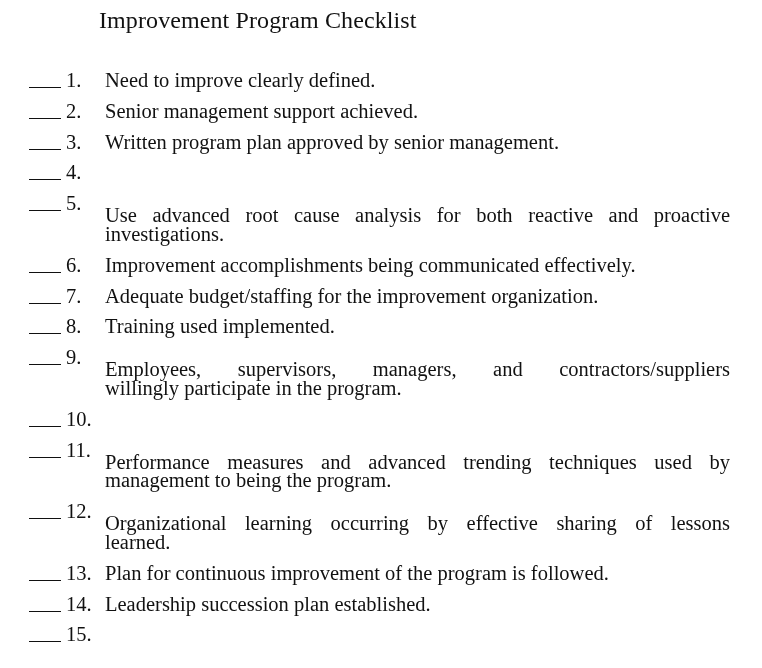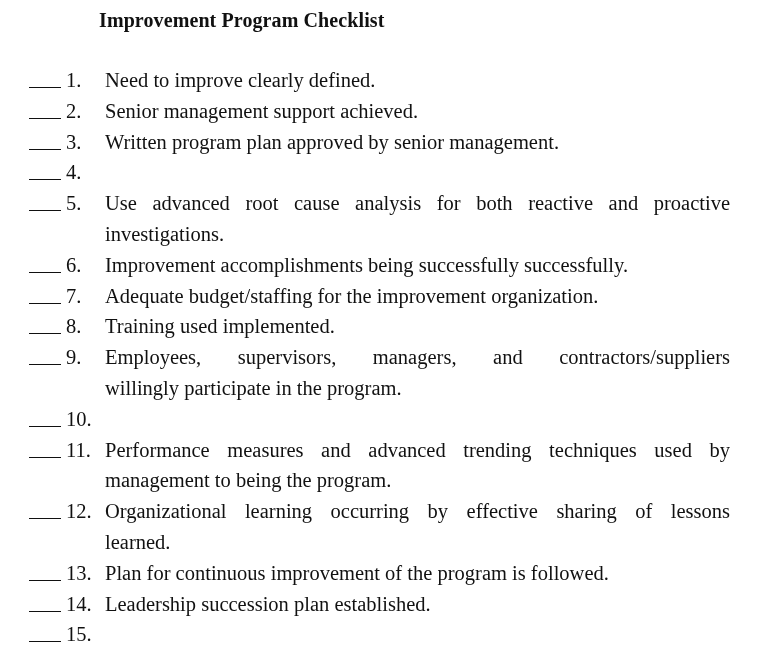--- a/index.html
+++ b/index.html
@@ -3,38 +3,38 @@
 <meta charset="utf-8">
 <style>
   html, body { margin: 0; padding: 0; background: #ffffff; }
   body {
     width: 762px; height: 668px; overflow: hidden; position: relative;
     font-family: "Liberation Serif", "DejaVu Serif", serif;
     color: #111111;
   }
   .title {
     position: absolute; left: 99px; top: 6px;
-    font-size: 20px; font-weight: bold; line-height: 28px;
+    font-size: 24px; font-weight: normal; line-height: 28px;
     letter-spacing: 0.1px;
   }
   .list { position: absolute; left: 0; top: 65px; width: 762px; }
   .item { position: relative; }
   .line {
     position: relative; height: 30.8px; line-height: 30.8px;
     font-size: 20.5px;
   }
   .blank {
     position: absolute; left: 29px; top: 22px; width: 32px; height: 0;
     border-top: 1.3px solid #111;
   }
   .num { position: absolute; left: 66px; top: 0; white-space: nowrap; }
   .text {
     position: absolute; left: 105px; top: 0; width: 625px; white-space: nowrap;
   }
-  .text.justify { text-align: justify; text-align-last: justify; }
+  .text.justify { text-align: justify; text-align-last: justify; margin-top: 12px; }
 </style>
 </head>
 <body>
 
 <div class="title">Improvement Program Checklist</div>
 
 <div class="list">
 
   <div class="item">
     <div class="line">
@@ -75,21 +75,21 @@
     </div>
     <div class="line">
       <span class="text">investigations.</span>
     </div>
   </div>
 
   <div class="item">
     <div class="line">
       <span class="blank"></span>
       <span class="num">6.</span>
-      <span class="text">Improvement accomplishments being successfully successfully.</span>
+      <span class="text">Improvement accomplishments being communicated effectively.</span>
     </div>
   </div>
 
   <div class="item">
     <div class="line">
       <span class="blank"></span>
       <span class="num">7.</span>
       <span class="text">Adequate budget/staffing for the improvement organization.</span>
     </div>
   </div>

